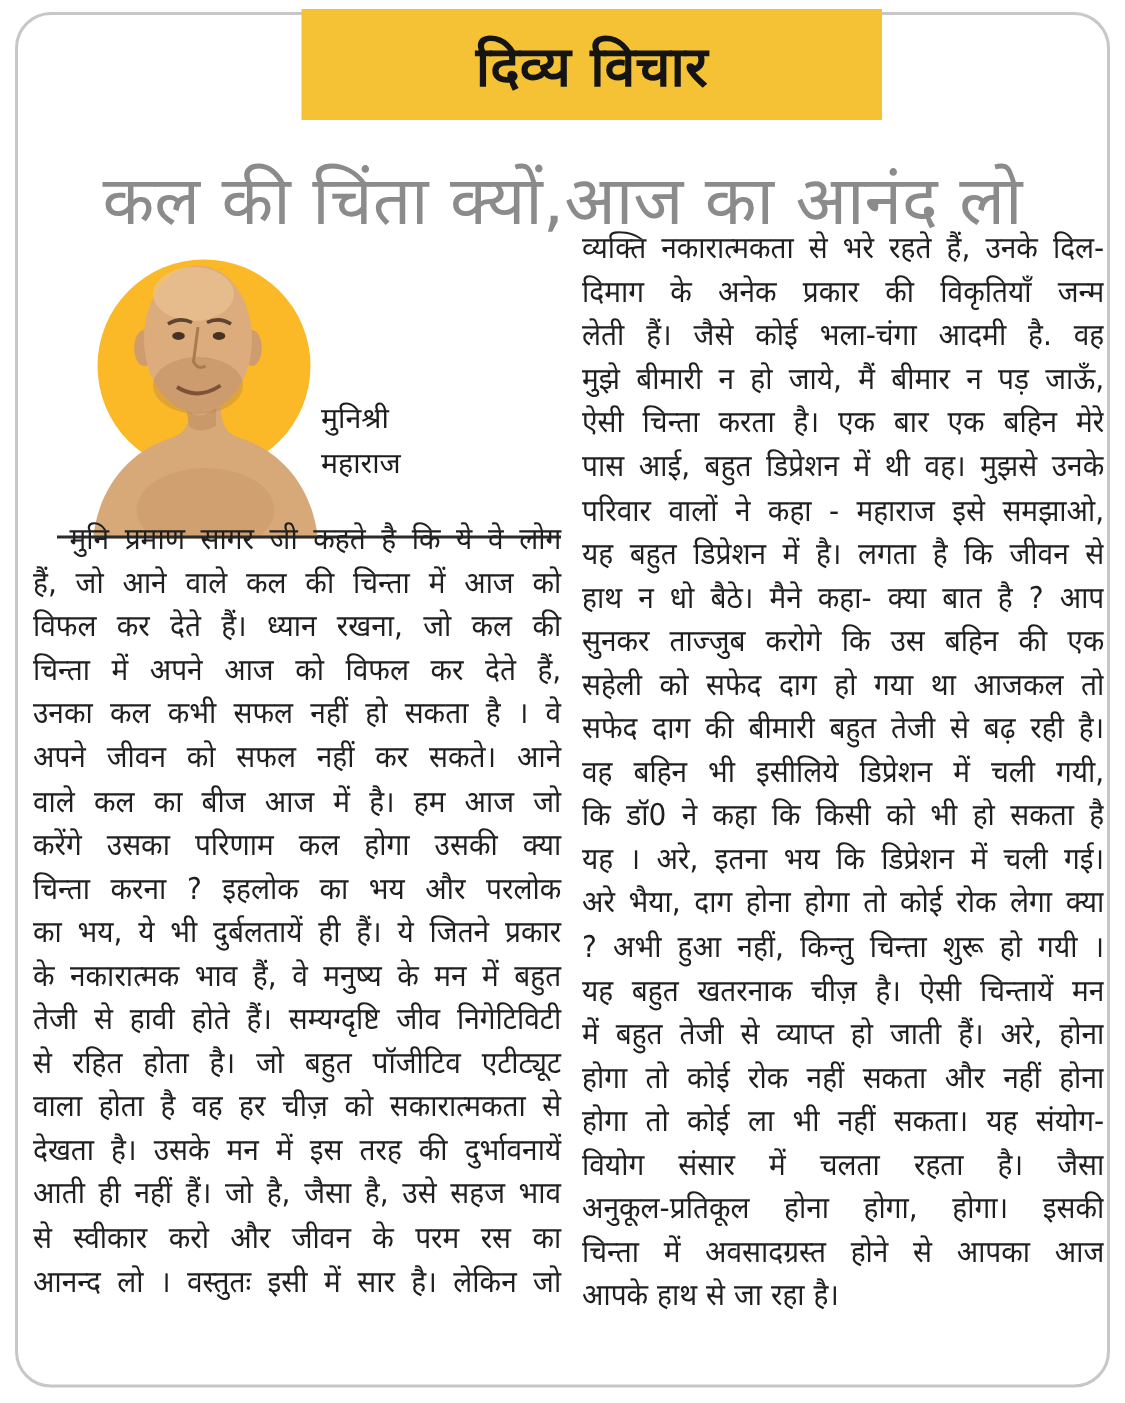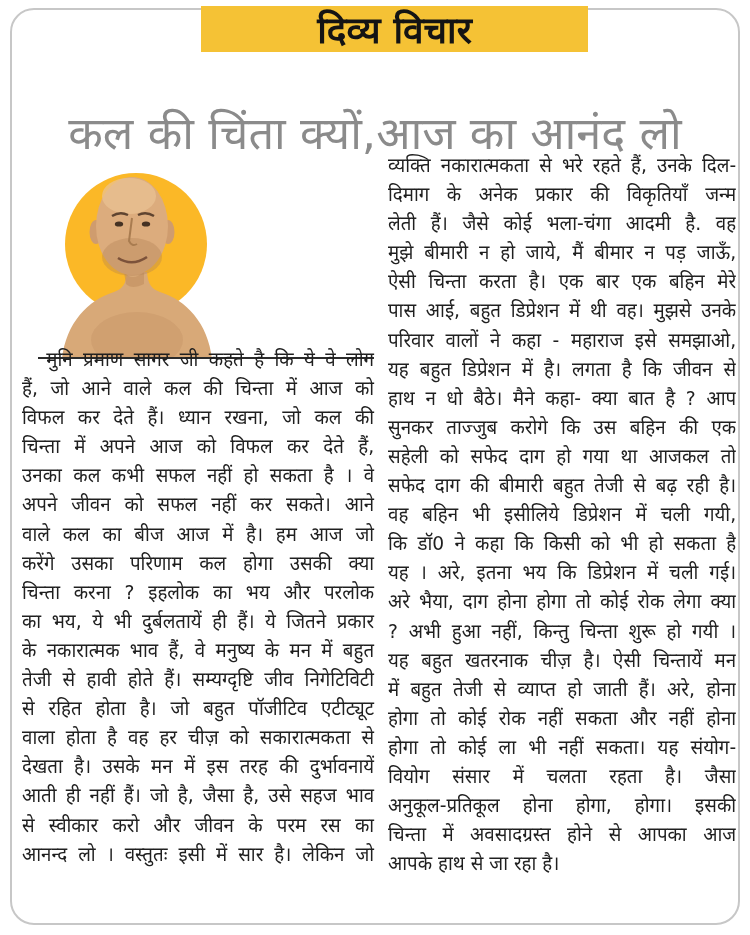--- a/index.html
+++ b/index.html
@@ -7,21 +7,21 @@
     width:750px; height:935px; position:relative; overflow:hidden;
     background:#ffffff;
     font-family:"DejaVu Sans", sans-serif;
   }
   .frame {
     position:absolute; left:10px; top:8px; right:10px; bottom:10px;
     border:2px solid #c7c7c7; border-radius:24px;
     background:#ffffff;
   }
   .banner {
-    position:absolute; left:201px; top:6px; width:387px; height:46px;
+    position:absolute; left:201px; top:6px; width:387px; height:74px;
     background:#F5C235; z-index:3;
     display:flex; align-items:center; justify-content:center;
   }
   .banner-title {
     font-size:37px; font-weight:bold; color:#141414; line-height:1;
     padding-top:2px;
   }
   .headline {
     position:absolute; left:18px; top:74px; width:714px; z-index:2;
     text-align:center; font-size:45px; font-weight:normal; color:#8B8B8B;
@@ -83,20 +83,22 @@
     <path d="M66,58 Q74,53 82,57" stroke="#5F4430" stroke-width="2.4" fill="none"></path>
     <path d="M92,57 Q100,53 108,58" stroke="#5F4430" stroke-width="2.4" fill="none"></path>
     <ellipse cx="73" cy="66" rx="4.2" ry="2.6" fill="#453223"></ellipse>
     <ellipse cx="100" cy="66" rx="4.2" ry="2.6" fill="#453223"></ellipse>
     <path d="M86,60 L83,83 Q86,89 91,86" stroke="#A97C50" stroke-width="2" fill="none"></path>
     <path d="M72,100 Q86,109 101,99" stroke="#7C523A" stroke-width="2.6" fill="none"></path>
   </svg>
 </div>
 
 <div class="author-block">
+  <div class="author-prefix">मुनिश्री</div>
+  <div class="author-suffix">महाराज</div>
 </div>
 
 <div class="author-divider"></div>
 
 <div class="col col-left">
     <div class="line">मुनि प्रमाण सागर जी कहते है कि ये वे लोग</div>
     <div class="line">हैं, जो आने वाले कल की चिन्ता में आज को</div>
     <div class="line">विफल कर देते हैं। ध्यान रखना, जो कल की</div>
     <div class="line">चिन्ता में अपने आज को विफल कर देते हैं,</div>
     <div class="line">उनका कल कभी सफल नहीं हो सकता है । वे</div>

